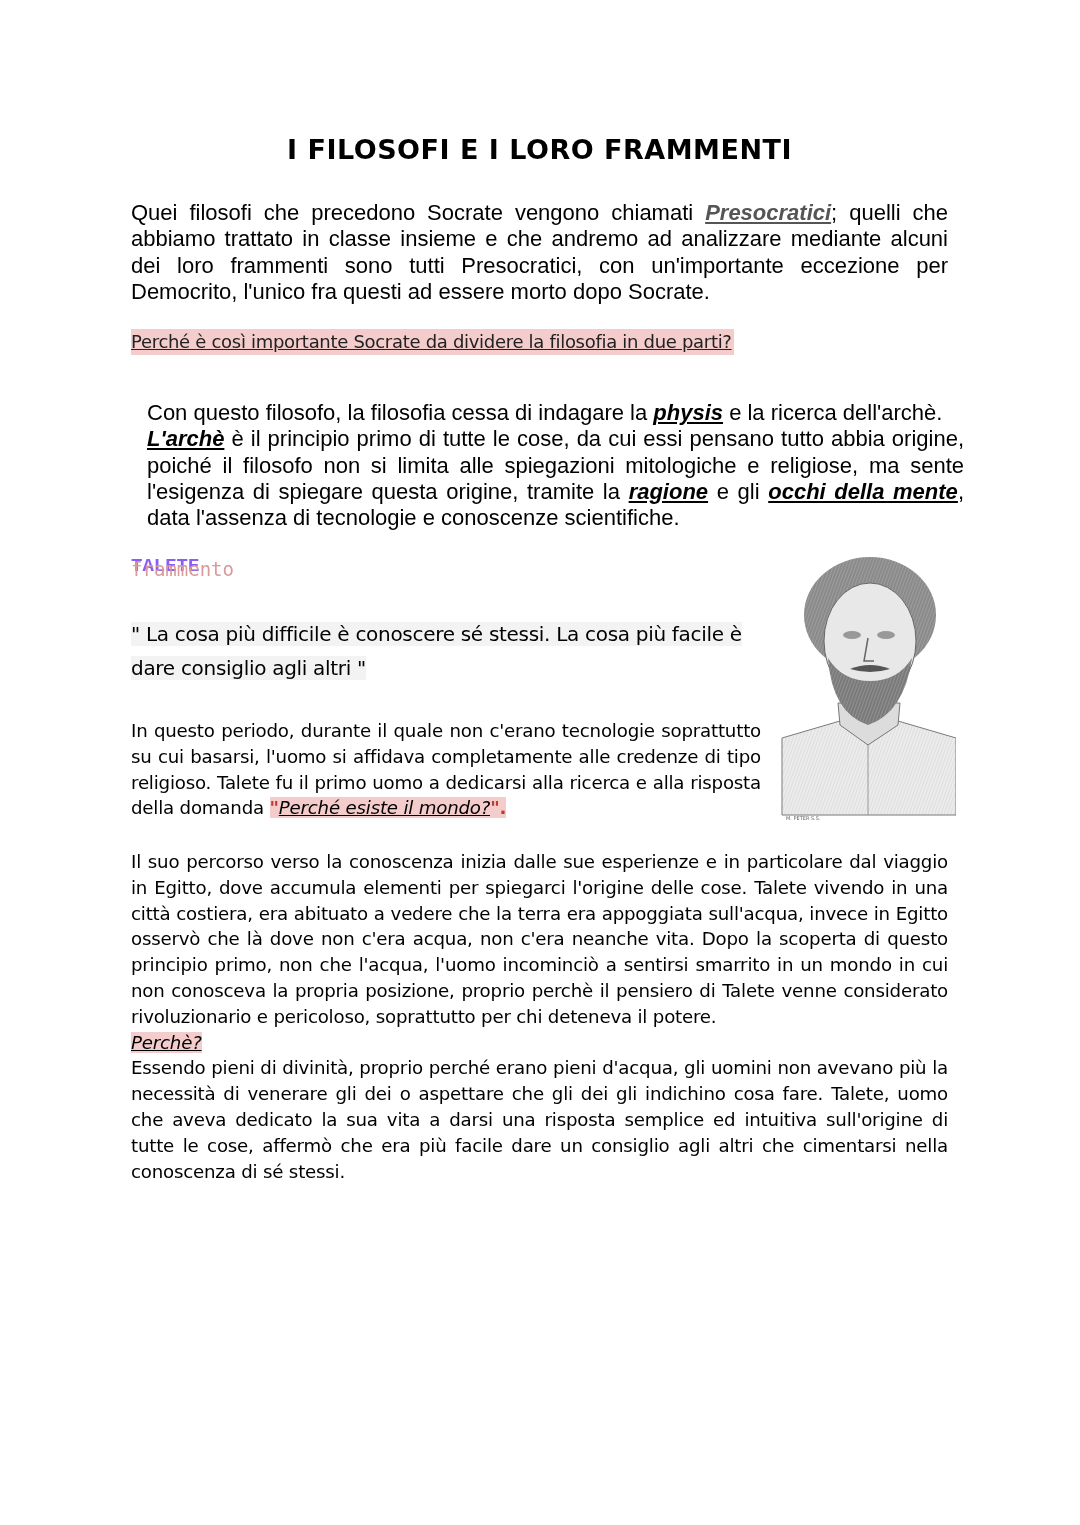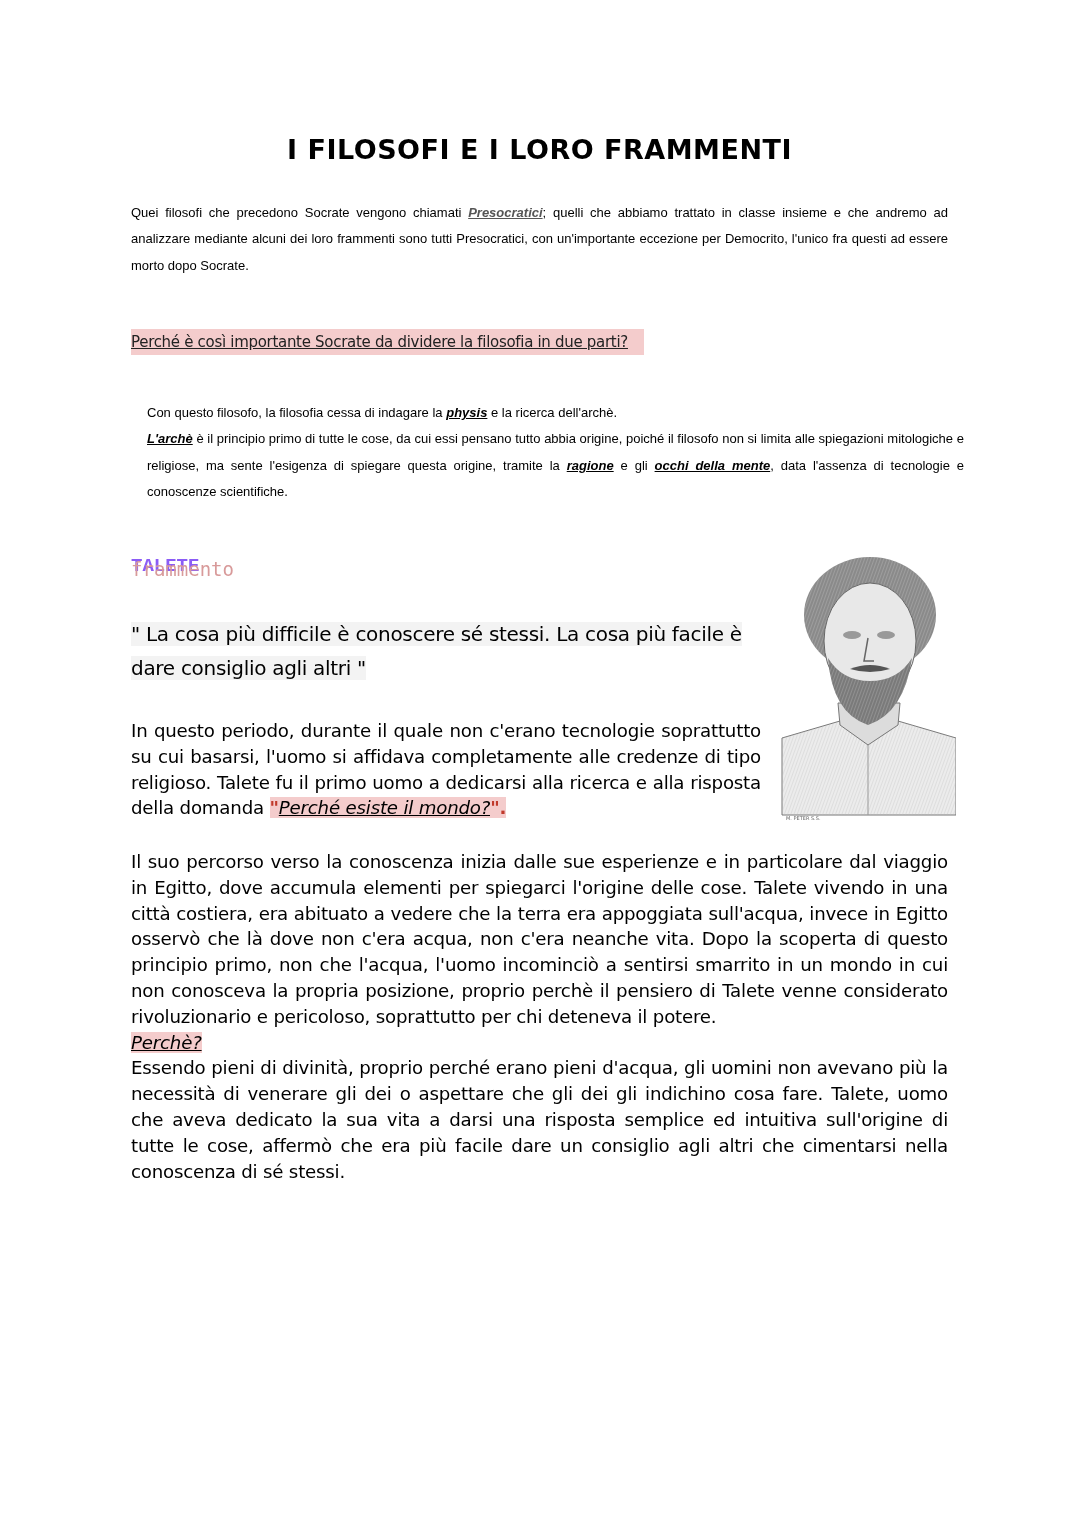--- a/index.html
+++ b/index.html
@@ -2,28 +2,28 @@
 <html><head>
   <meta charset="utf-8">
   <style>
     html, body { margin: 0; padding: 0; background: #ffffff; }
     body { width: 1080px; height: 1525px; position: relative; overflow: hidden; color: #000; }
     .page { position: absolute; left: 131px; top: 0; width: 817px; }
     .title {
       position: absolute; left: 0; top: 134px; width: 817px; text-align: center;
       font-family: "DejaVu Sans", sans-serif; font-weight: bold; font-size: 27px; letter-spacing: 0.5px;
     }
-    .arial { font-family: "Liberation Sans", sans-serif; font-size: 13px; line-height: 26.3px; }
+    .arial { font-family: "Liberation Sans", sans-serif; font-size: 22px; line-height: 26.3px; }
     .justify { text-align: justify; text-align-last: left; }
     .p1 { position: absolute; left: 0; top: 200px; width: 817px; }
     .q-head {
       position: absolute; left: 0; top: 329px;
-      font-family: "DejaVu Sans", sans-serif; font-size: 15px; line-height: 26px;
+      font-family: "DejaVu Sans", sans-serif; font-size: 18px; line-height: 26px;
       background: #f4cccc; text-decoration: underline; color: #222; letter-spacing: -0.3px;
-      padding-right: 16px;
+      padding-right: 2px;
     }
     .p2 { position: absolute; left: 16px; top: 355px; width: 817px; margin-top: 45px; }
     .bu { font-weight: bold; font-style: italic; text-decoration: underline; }
     .presoc { font-weight: bold; font-style: italic; text-decoration: underline; color: #555; }
     .talete {
       position: absolute; left: 0; top: 555px;
       font-family: Liberation Mono, monospace; font-weight: bold; font-size: 19px; color: #8b5cf6;
     }
     .frammento {
       position: absolute; left: 0; top: 558px;

